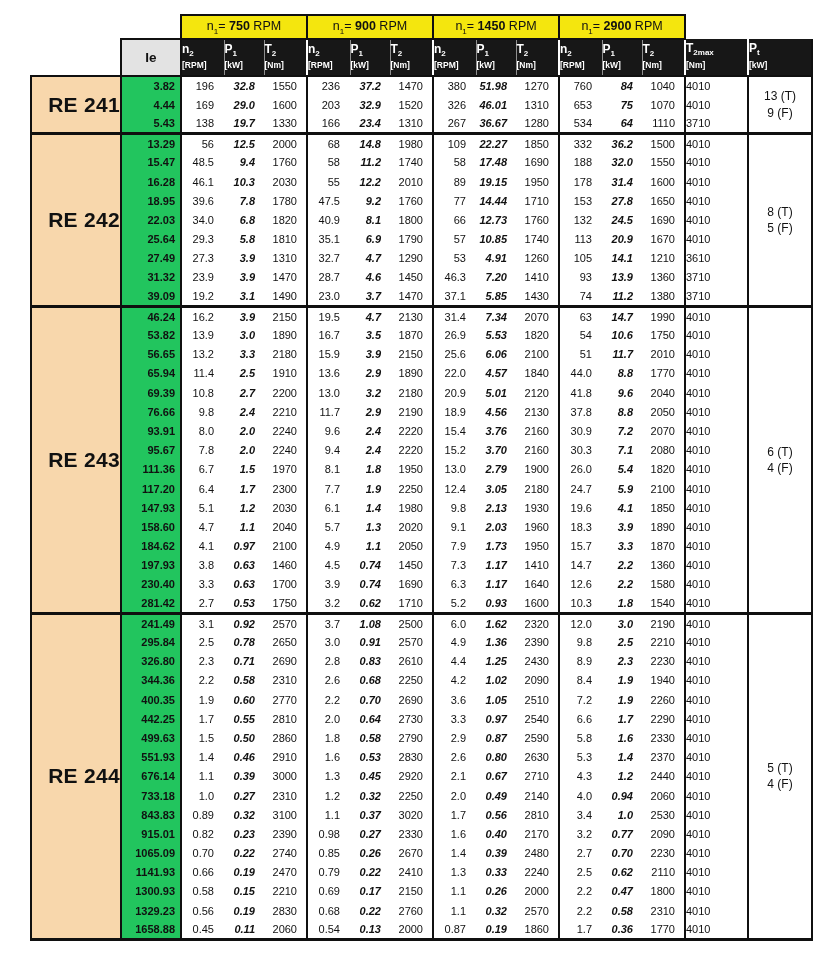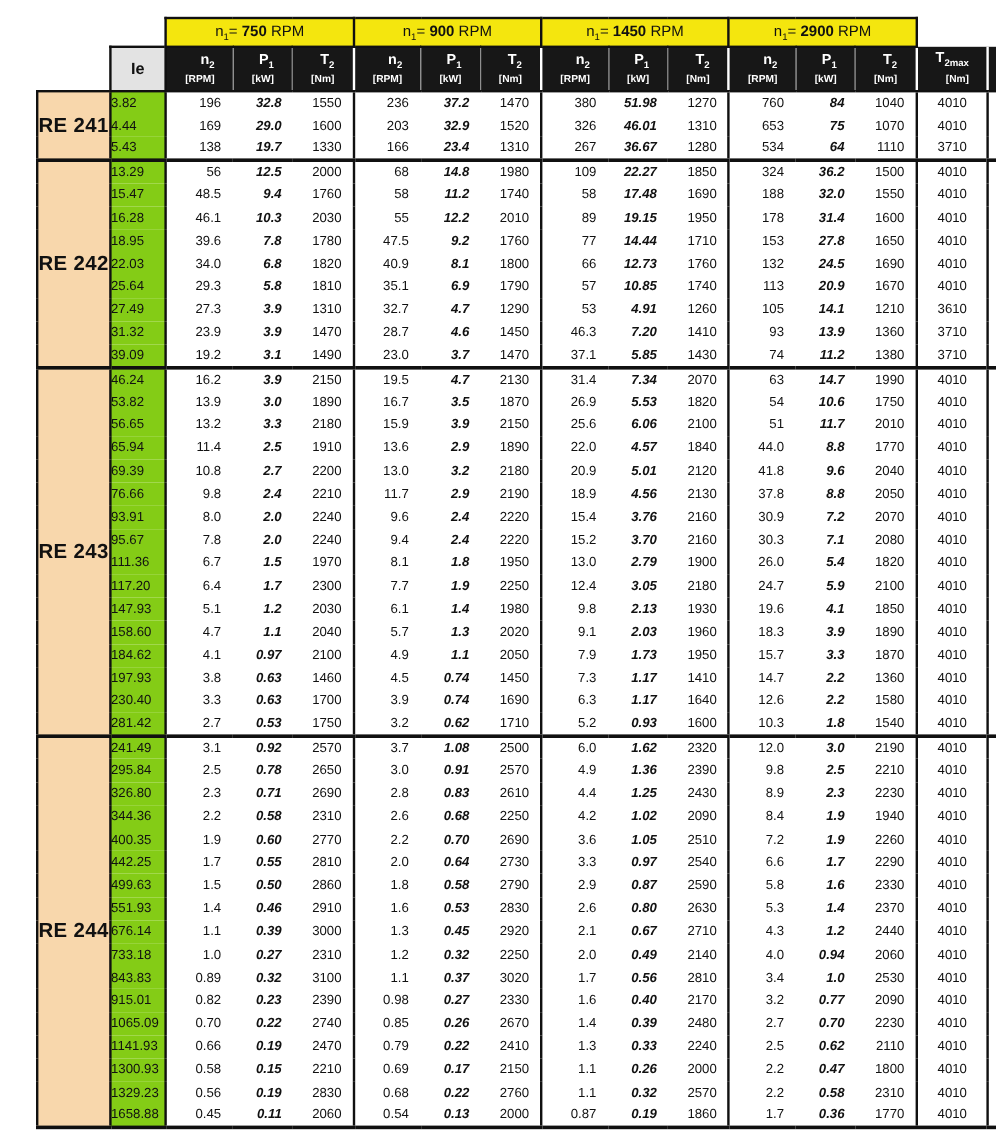--- a/index.html
+++ b/index.html
@@ -23,22 +23,22 @@
     border: 2.5px solid #101010;
     height: 24px; padding: 0 2px;
     font-weight: normal; font-size: 12.5px; text-align: center;
     white-space: nowrap;
   }
   th.yellow b { font-weight: bold; }
   th.yellow sub { font-size: 8px; }
 
   th.hth {
     background: #171717; color: #fff;
-    height: 37px; padding: 1px 15px; line-height: 1.15;
-    font-weight: bold; font-size: 12px; text-align: right; vertical-align: middle;
+    height: 37px; padding: 1px 0; line-height: 1.15;
+    font-weight: bold; font-size: 12px; text-align: left; vertical-align: middle;
     border-left: 1px solid #8f8f8f;
     border-bottom: 2.5px solid #101010;
     white-space: nowrap;
   }
   th.hth sub { font-size: 8px; }
   th.hth .u { font-size: 8.5px; font-weight: bold; }
   th.hth.gs  { border-left: 2.5px solid #ffffff; }
   th.hth.gsd { border-left: 2.5px solid #101010; }
   th.hth.hr  { border-right: 2.5px solid #101010; }
 
@@ -46,33 +46,33 @@
     background: #e3e3e3; border: 2.5px solid #101010;
     font-weight: bold; font-size: 13.5px; text-align: center;
   }
 
   
   tbody td { height: 19.2px; padding: 0; font-size: 11px; white-space: nowrap; }
 
   td.model {
     background: #f8d7ac;
     border: 2.5px solid #101010; border-bottom: 3px solid #101010;
-    font-weight: bold; font-size: 17px; text-align: center;
+    font-weight: bold; font-size: 21px; text-align: right;
     letter-spacing: 0.3px;
   }
   td.ie {
-    background: #84cc16;
+    background: #22c55e;
     border-left: 2.5px solid #101010; border-right: 2.5px solid #101010;
-    font-weight: normal; text-align: left; padding-right: 5px;
+    font-weight: bold; text-align: right; padding-right: 5px;
   }
   td.n2 { text-align: right; padding-right: 10px; }
   td.p1 { text-align: right; padding-right: 9px; font-weight: bold; font-style: italic; }
   td.t2 { text-align: right; padding-right: 9px; }
   td.gs { border-left: 2.5px solid #101010; }
-  td.t2max { text-align: center; border-left: 2.5px solid #101010; }
+  td.t2max { border-left: 2.5px solid #101010; }
   td.pt {
     border-left: 2.5px solid #101010; border-right: 2.5px solid #101010;
     border-bottom: 3px solid #101010;
     text-align: center; font-size: 12px; line-height: 1.35;
   }
   tr.secend td { border-bottom: 3px solid #101010; }
 </style>
 </head>
 <body>
 
@@ -188,21 +188,21 @@
           <td class="ie">13.29</td>
           <td class="n2 gs">56</td>
           <td class="p1">12.5</td>
           <td class="t2">2000</td>
           <td class="n2 gs">68</td>
           <td class="p1">14.8</td>
           <td class="t2">1980</td>
           <td class="n2 gs">109</td>
           <td class="p1">22.27</td>
           <td class="t2">1850</td>
-          <td class="n2 gs">324</td>
+          <td class="n2 gs">332</td>
           <td class="p1">36.2</td>
           <td class="t2">1500</td>
           <td class="t2max">4010</td>
           <td class="pt" rowspan="9">
             <div>8 (T)</div>
             <div>5 (F)</div>
           </td>
         </tr>
         <tr>
           <td class="ie">15.47</td>

